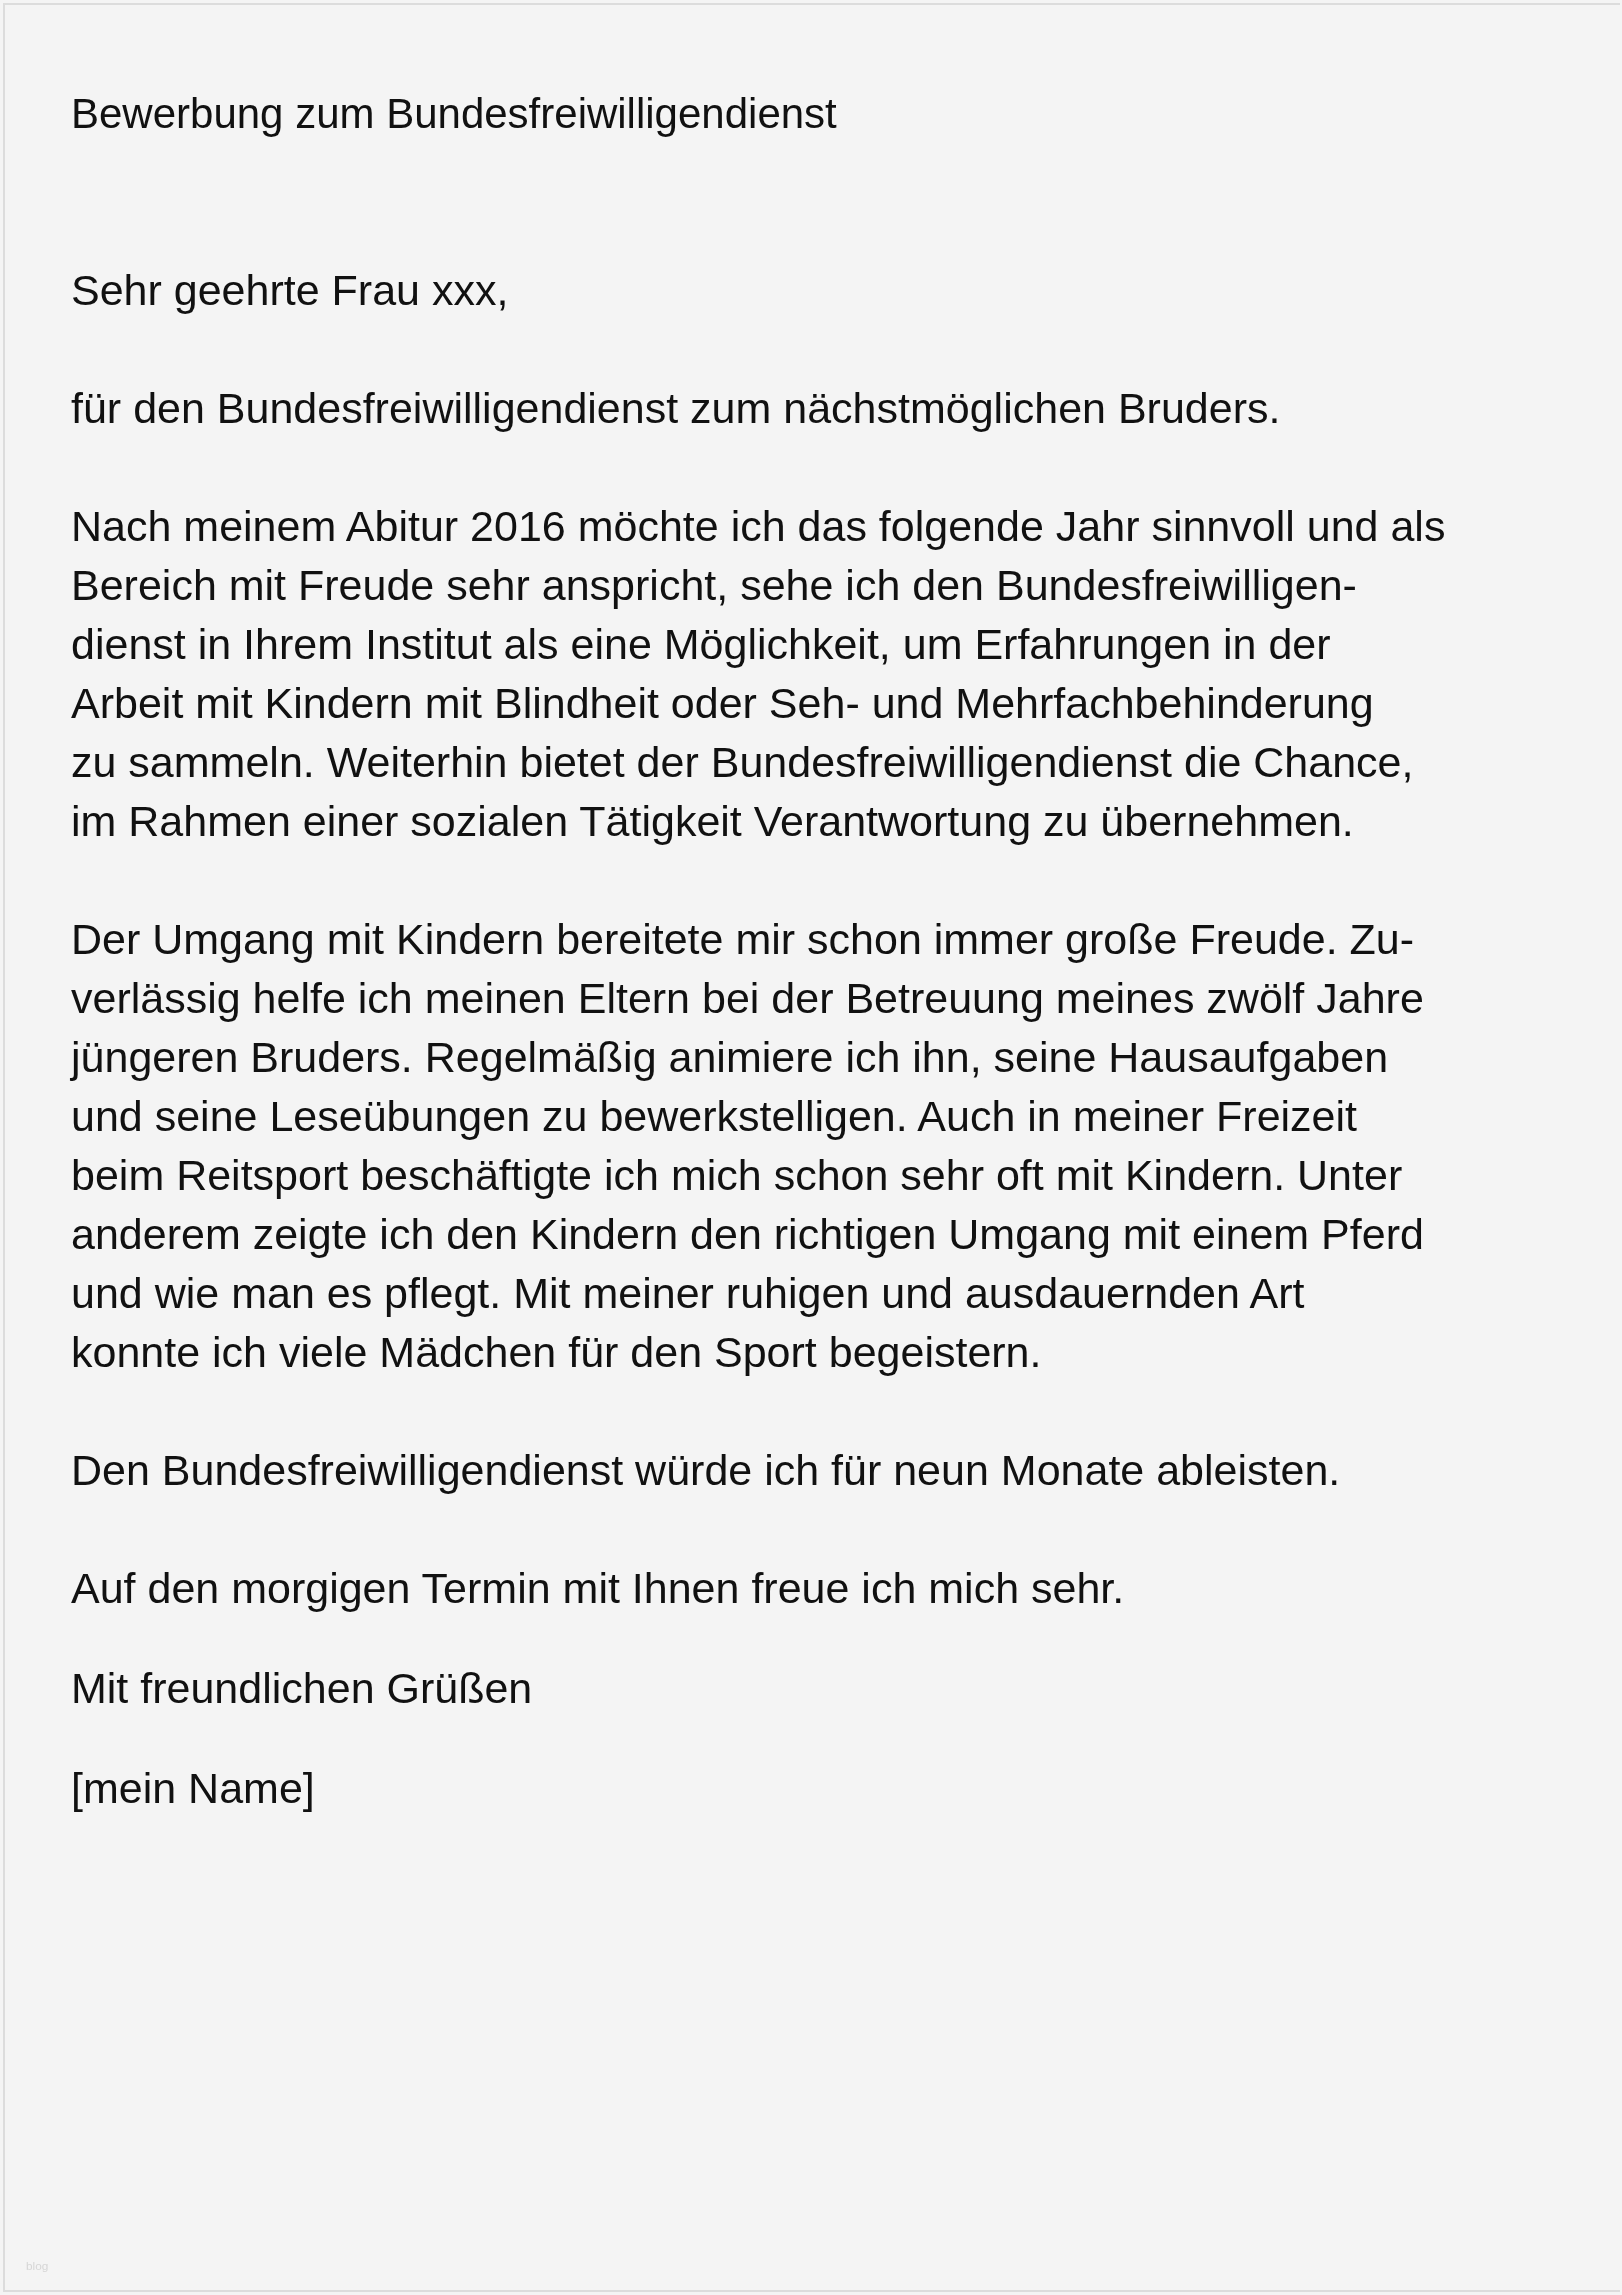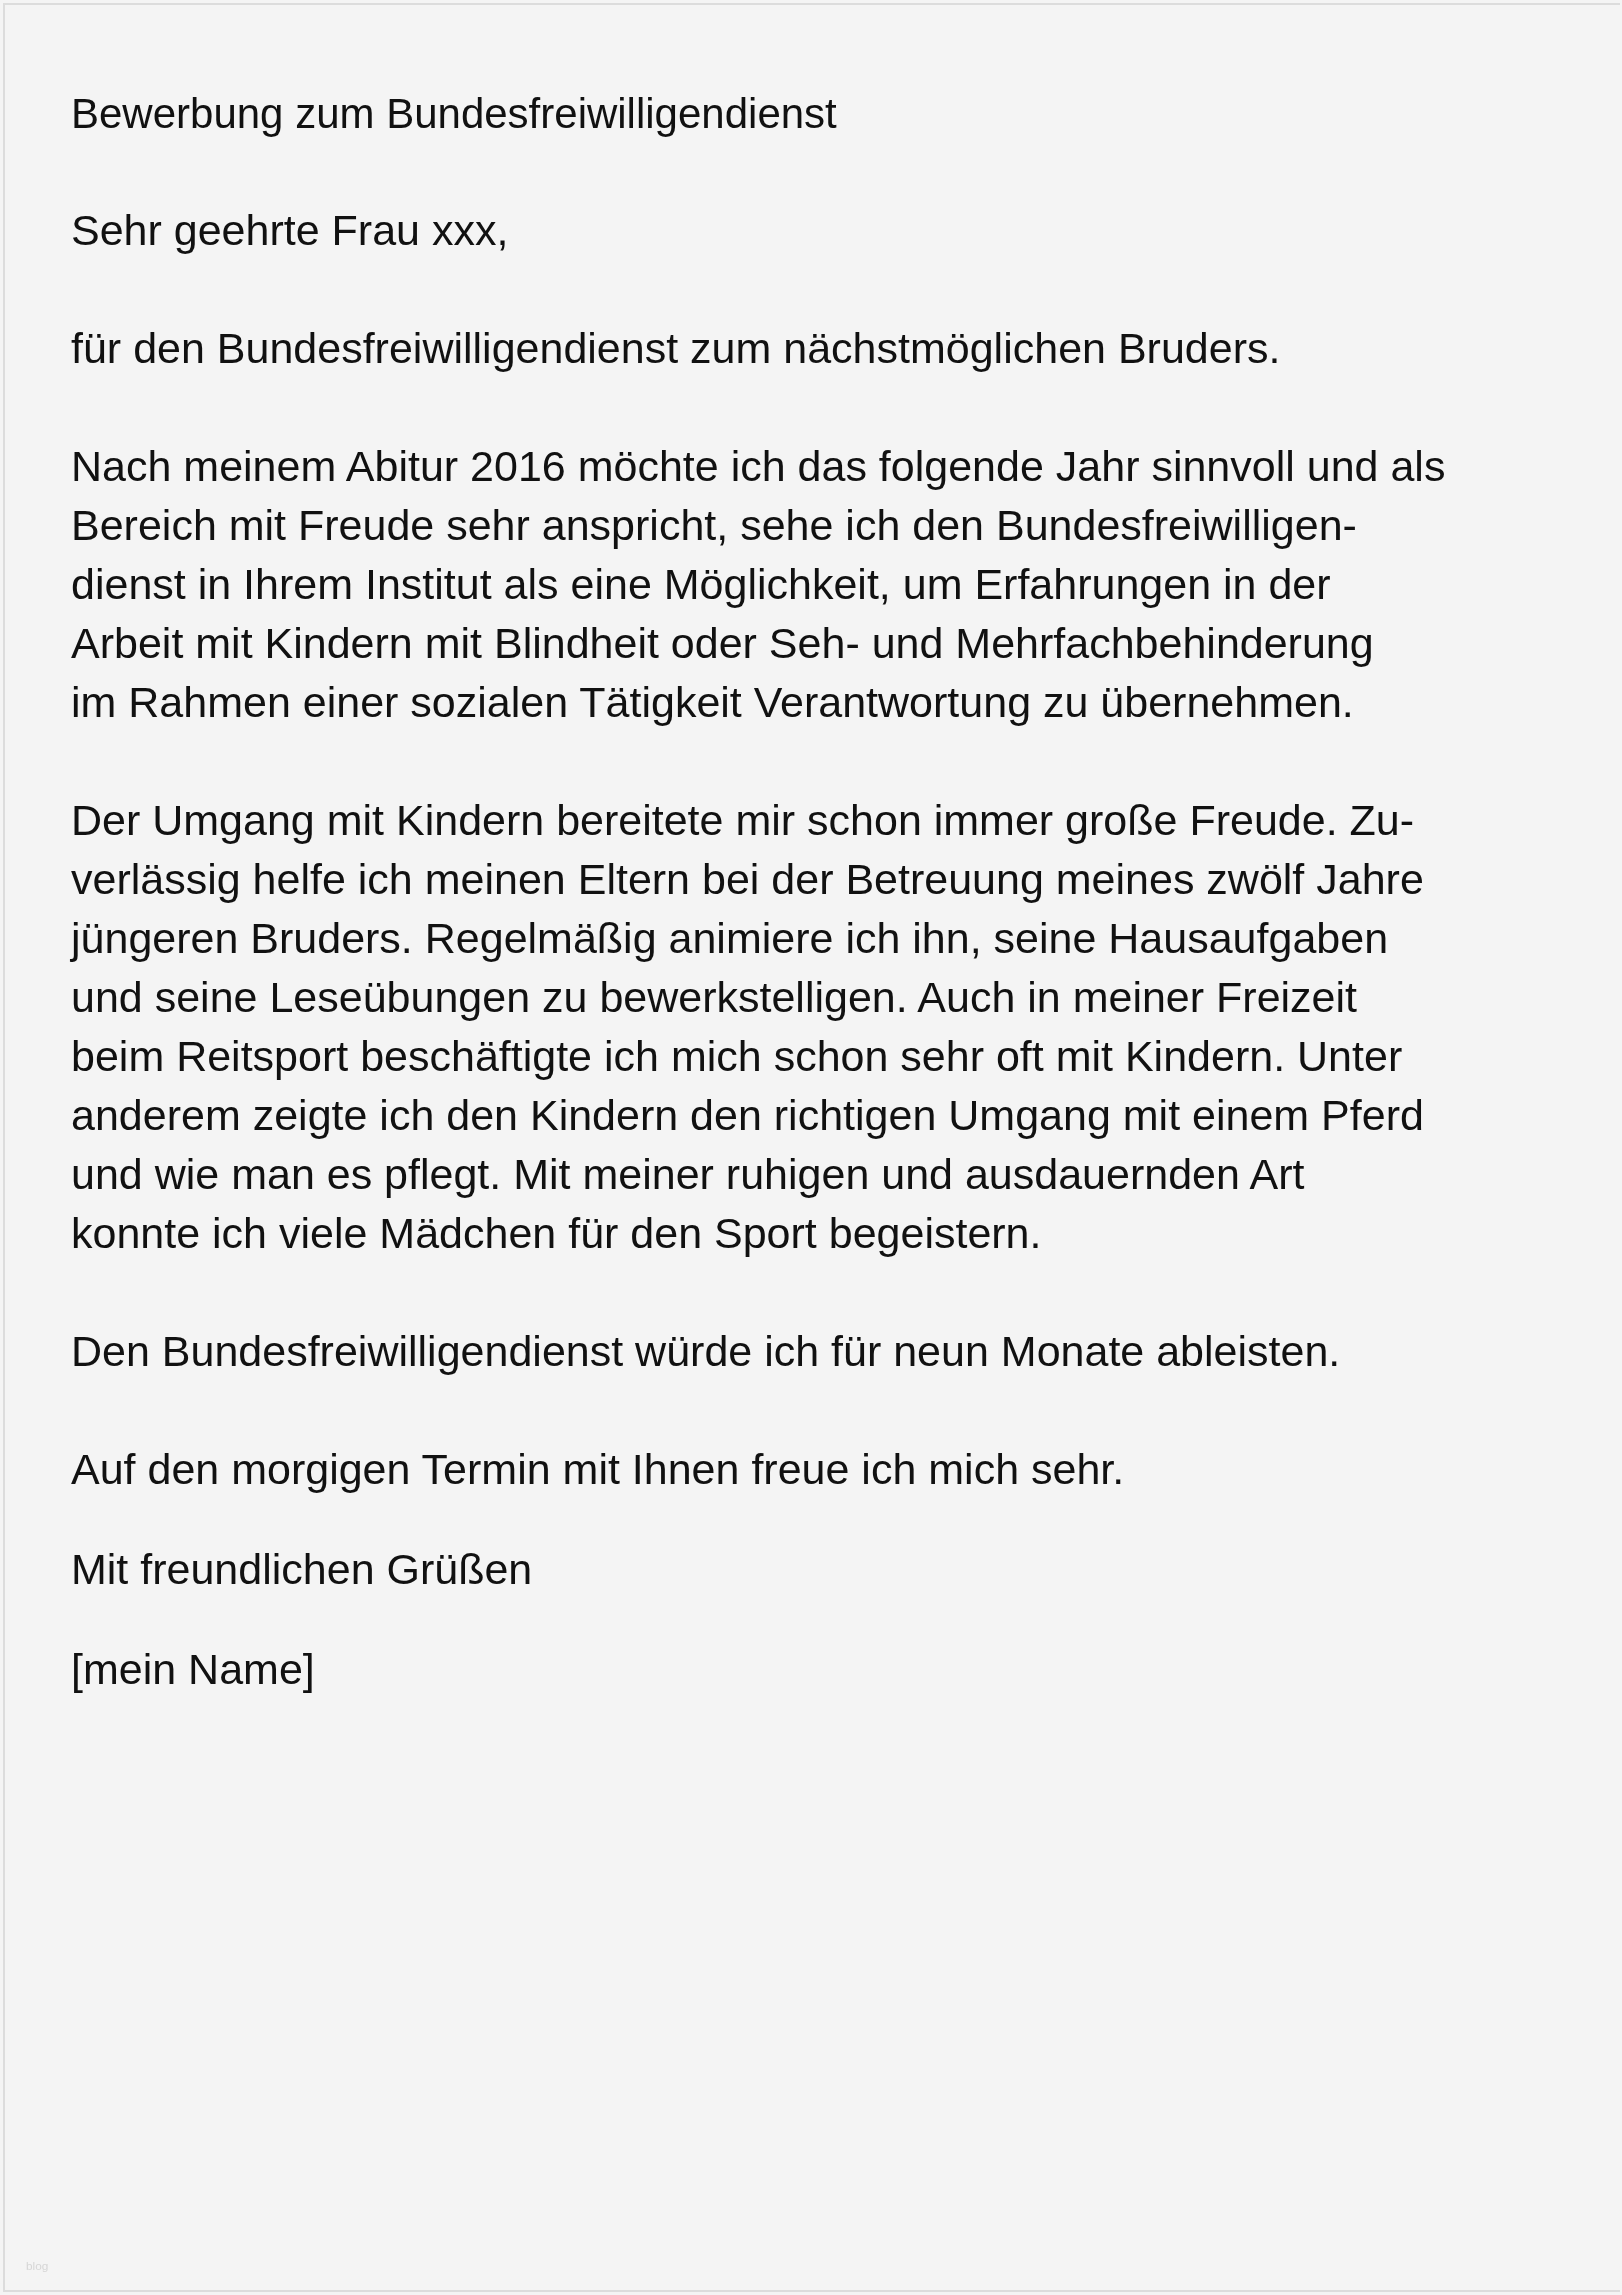--- a/index.html
+++ b/index.html
@@ -33,21 +33,21 @@
       width: 1505px;
     }
     .title {
       font-weight: normal;
       font-size: 42px;
       line-height: 59px;
       margin: 0;
       letter-spacing: 0px;
     }
     .salutation {
-      margin-top: 58px;
+      margin-top: 118px;
       font-size: 43px;
       line-height: 59px;
     }
     .para {
       font-size: 43px;
       line-height: 59px;
       margin-top: 59px;
       white-space: nowrap;
     }
     .para .line {
@@ -78,20 +78,21 @@
 
   <div class="para">
     <span class="line">für den Bundesfreiwilligendienst zum nächstmöglichen Bruders.</span>
   </div>
 
   <div class="para">
     <span class="line">Nach meinem Abitur 2016 möchte ich das folgende Jahr sinnvoll und als</span>
     <span class="line">Bereich mit Freude sehr anspricht, sehe ich den Bundesfreiwilligen-</span>
     <span class="line">dienst in Ihrem Institut als eine Möglichkeit, um Erfahrungen in der</span>
     <span class="line">Arbeit mit Kindern mit Blindheit oder Seh- und Mehrfachbehinderung</span>
+    <span class="line">zu sammeln. Weiterhin bietet der Bundesfreiwilligendienst die Chance,</span>
     <span class="line">im Rahmen einer sozialen Tätigkeit Verantwortung zu übernehmen.</span>
   </div>
 
   <div class="para">
     <span class="line">Der Umgang mit Kindern bereitete mir schon immer große Freude. Zu-</span>
     <span class="line">verlässig helfe ich meinen Eltern bei der Betreuung meines zwölf Jahre</span>
     <span class="line">jüngeren Bruders. Regelmäßig animiere ich ihn, seine Hausaufgaben</span>
     <span class="line">und seine Leseübungen zu bewerkstelligen. Auch in meiner Freizeit</span>
     <span class="line">beim Reitsport beschäftigte ich mich schon sehr oft mit Kindern. Unter</span>
     <span class="line">anderem zeigte ich den Kindern den richtigen Umgang mit einem Pferd</span>

